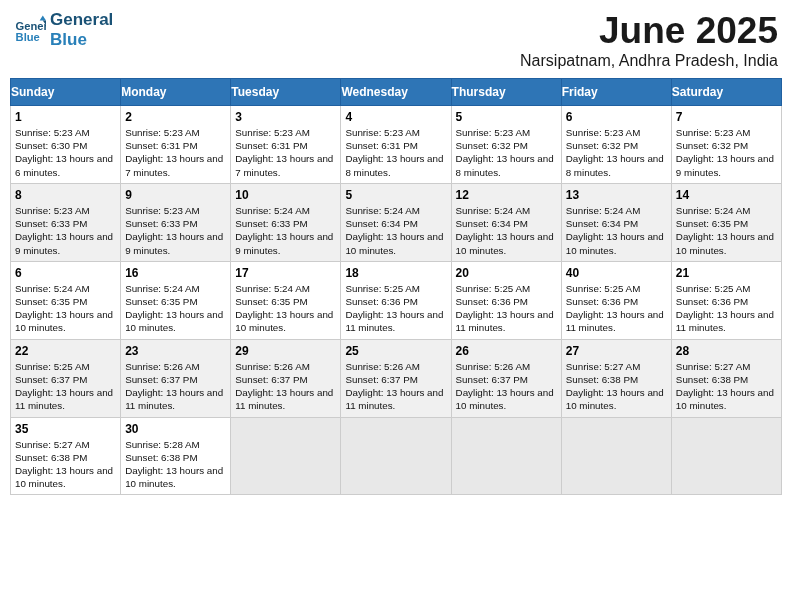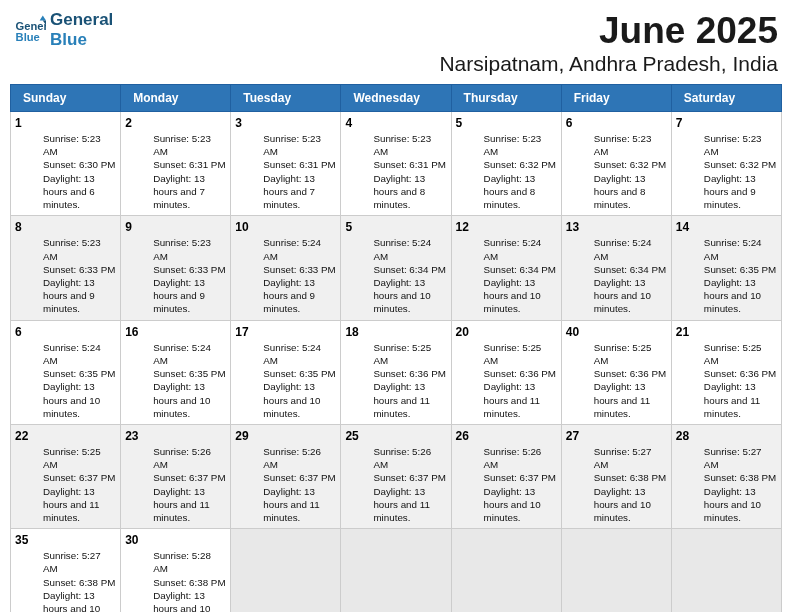--- a/index.html
+++ b/index.html
@@ -28,35 +28,35 @@
     }
     .title-block {
       text-align: right;
     }
     .title-block h1 {
       font-size: 37px;
       font-weight: bold;
       color: #1a1a1a;
     }
     .title-block h2 {
-      font-size: 21px;
+      font-size: 16px;
       font-weight: normal;
       color: #1a1a1a;
     }
     .calendar {
       width: 100%;
       border-collapse: collapse;
       font-size: 10.5px;
     }
     .calendar thead th {
       background: #2e75b6;
       color: #fff;
       font-weight: bold;
       font-size: 12px;
-      padding: 6px 12px;
+      padding: 6px 0;
       text-align: left;
       border: 1px solid #2060a0;
     }
     .calendar tbody td {
       vertical-align: top;
       border: 1px solid #ccc;
       padding: 4px 4px 4px 4px;
       width: 110px;
       min-height: 70px;
       background: #fff;
@@ -67,21 +67,20 @@
     .day-num {
       font-weight: bold;
       font-size: 12px;
       display: block;
       margin-bottom: 2px;
     }
     .day-info {
       font-size: 9.8px;
       color: #111;
       line-height: 1.35;
-      margin-left: 28px;
     }
     .empty-cell {
       background: #e8e8e8 !important;
     }
   </style>
 </head>
 <body>
 
 <div class="header">
   <div class="logo">

